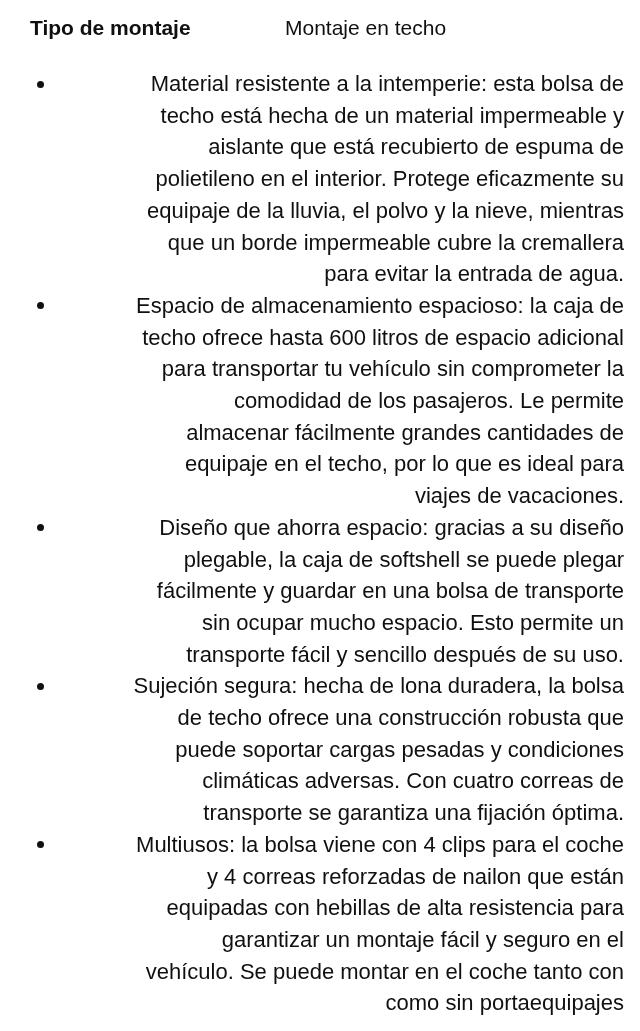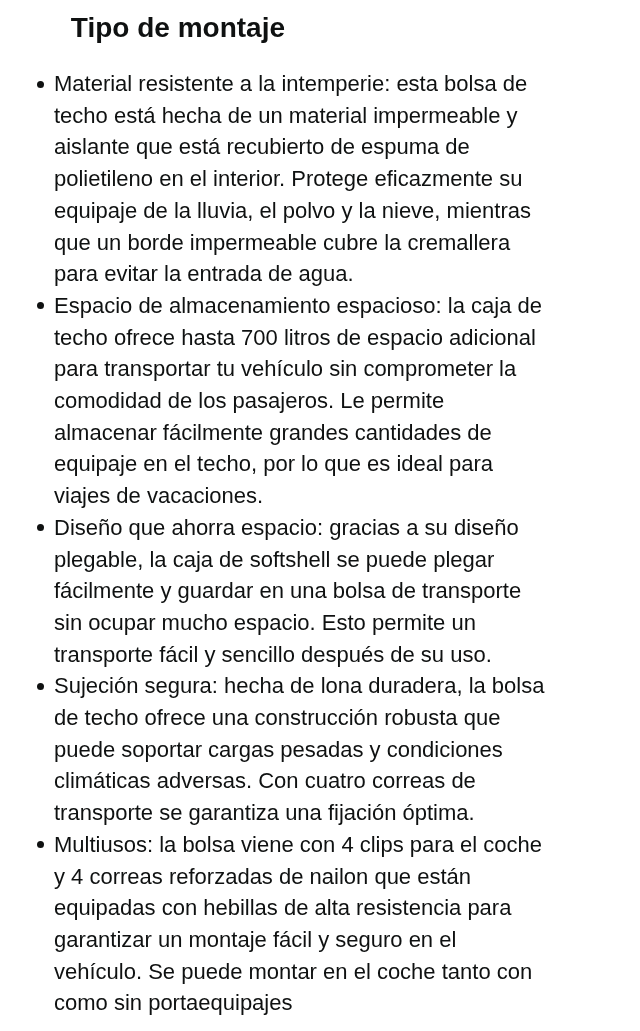--- a/index.html
+++ b/index.html
@@ -10,42 +10,42 @@
     overflow: hidden;
     font-family: "Liberation Sans", sans-serif;
     color: #0f1111;
   }
   .content {
     padding: 12px 16px 0 30px;
   }
   .spec-row {
     display: flex;
     align-items: baseline;
-    font-size: 28px;
+    font-size: 21px;
     line-height: 32px;
-    text-align: right;
   }
   .spec-label {
     font-weight: 700;
     width: 255px;
     flex-shrink: 0;
   }
   .spec-value {
     font-weight: 400;
   }
   ul.features {
     list-style: none;
     margin: 24px 0 0 0;
     padding: 0;
     font-size: 22px;
     line-height: 31.7px;
   }
   ul.features li {
     position: relative;
     padding-left: 24px;
+    text-align: right;
   }
   ul.features li .bullet-dot {
     position: absolute;
     left: 7px;
     top: 12.5px;
     width: 7px;
     height: 7px;
     border-radius: 50%;
     background: #0f1111;
   }
@@ -54,37 +54,38 @@
     display: block;
   }
 </style>
 </head>
 <body>
 
 <div class="content">
 
   <div class="spec-row">
     <div class="spec-label">Tipo de montaje</div>
+    <div class="spec-value">Montaje en techo</div>
   </div>
 
   <ul class="features">
     <li>
         <span class="bullet-dot"></span>
         <span class="li-text">Material resistente a la intemperie: esta bolsa de
 techo está hecha de un material impermeable y
 aislante que está recubierto de espuma de
 polietileno en el interior. Protege eficazmente su
 equipaje de la lluvia, el polvo y la nieve, mientras
 que un borde impermeable cubre la cremallera
 para evitar la entrada de agua.</span>
       </li>
     <li>
         <span class="bullet-dot"></span>
         <span class="li-text">Espacio de almacenamiento espacioso: la caja de
-techo ofrece hasta 700 litros de espacio adicional
+techo ofrece hasta 600 litros de espacio adicional
 para transportar tu vehículo sin comprometer la
 comodidad de los pasajeros. Le permite
 almacenar fácilmente grandes cantidades de
 equipaje en el techo, por lo que es ideal para
 viajes de vacaciones.</span>
       </li>
     <li>
         <span class="bullet-dot"></span>
         <span class="li-text">Diseño que ahorra espacio: gracias a su diseño
 plegable, la caja de softshell se puede plegar

